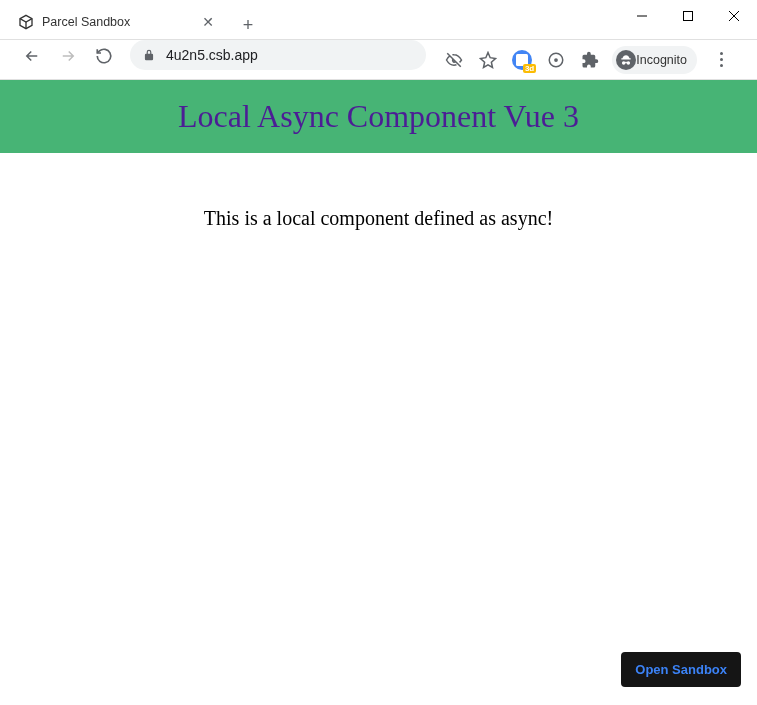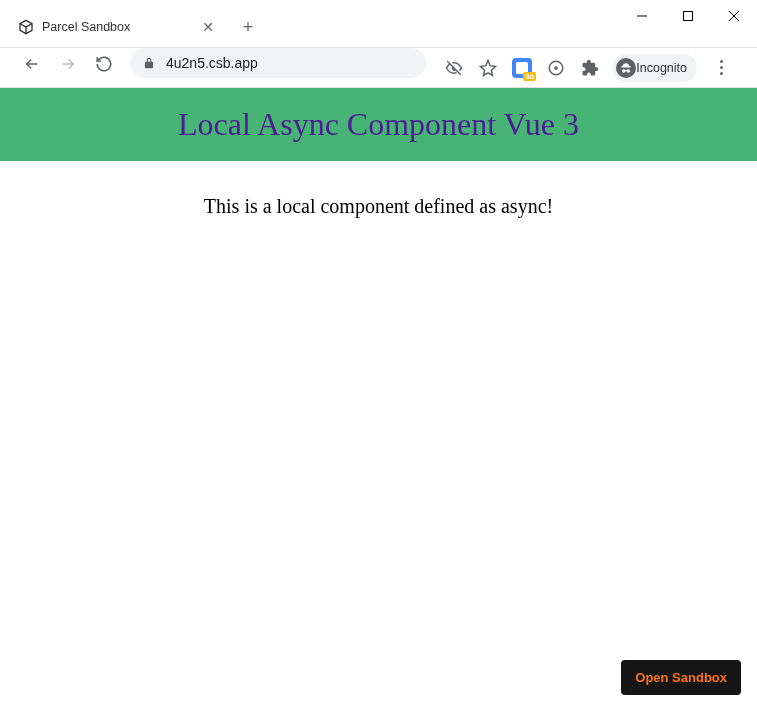--- a/index.html
+++ b/index.html
@@ -7,24 +7,24 @@
       width: 757px;
       height: 705px;
       font-family: -apple-system, BlinkMacSystemFont, "Segoe UI", Arial, sans-serif;
       background: #fff;
       overflow: hidden;
       position: relative;
     }
     
     
     .titlebar {
-      height: 48px;
-      background: #fff;
-      display: flex;
-      align-items: center;
+      height: 40px;
+      background: #fff;
+      display: flex;
+      align-items: flex-end;
       position: relative;
       border-bottom: 1px solid #e0e0e0;
     }
     .tab {
       display: flex;
       align-items: center;
       height: 34px;
       margin-top: 6px;
       margin-left: 8px;
       padding: 0 10px;
@@ -114,21 +114,21 @@
     .tool-icon {
       width: 24px; height: 24px;
       display: flex; align-items: center; justify-content: center;
       cursor: pointer;
       color: #5f6368;
     }
     .tool-icon svg { width: 18px; height: 18px; }
     .ext-icon {
       width: 20px; height: 20px;
       background: #4285f4;
-      border-radius: 4px;
+      border-radius: 10px;
       position: relative;
       display:flex; align-items:center; justify-content:center;
     }
     .ext-badge {
       position: absolute;
       bottom: -3px; right: -4px;
       background: #fbbc04;
       color: #fff;
       font-size: 8px;
       padding: 0 2px;
@@ -176,31 +176,31 @@
       text-align: center;
     }
     .banner h1 {
       font-family: "Times New Roman", Times, serif;
       font-weight: normal;
       font-size: 32px;
       color: #4c1d95;
     }
     .content-text {
       text-align: center;
-      margin-top: 34px;
+      margin-top: 54px;
       font-family: "Times New Roman", Times, serif;
       font-size: 20px;
       color: #000;
     }
     .sandbox-btn {
       position: absolute;
       bottom: 18px;
       right: 16px;
       background: #151515;
-      color: #f97316;
+      color: #3b82f6;
       border: none;
       padding: 10px 14px;
       border-radius: 4px;
       font-size: 13px;
       font-weight: 600;
       cursor: pointer;
       font-family: -apple-system, BlinkMacSystemFont, "Segoe UI", Arial, sans-serif;
     }
   </style>
 </head>

